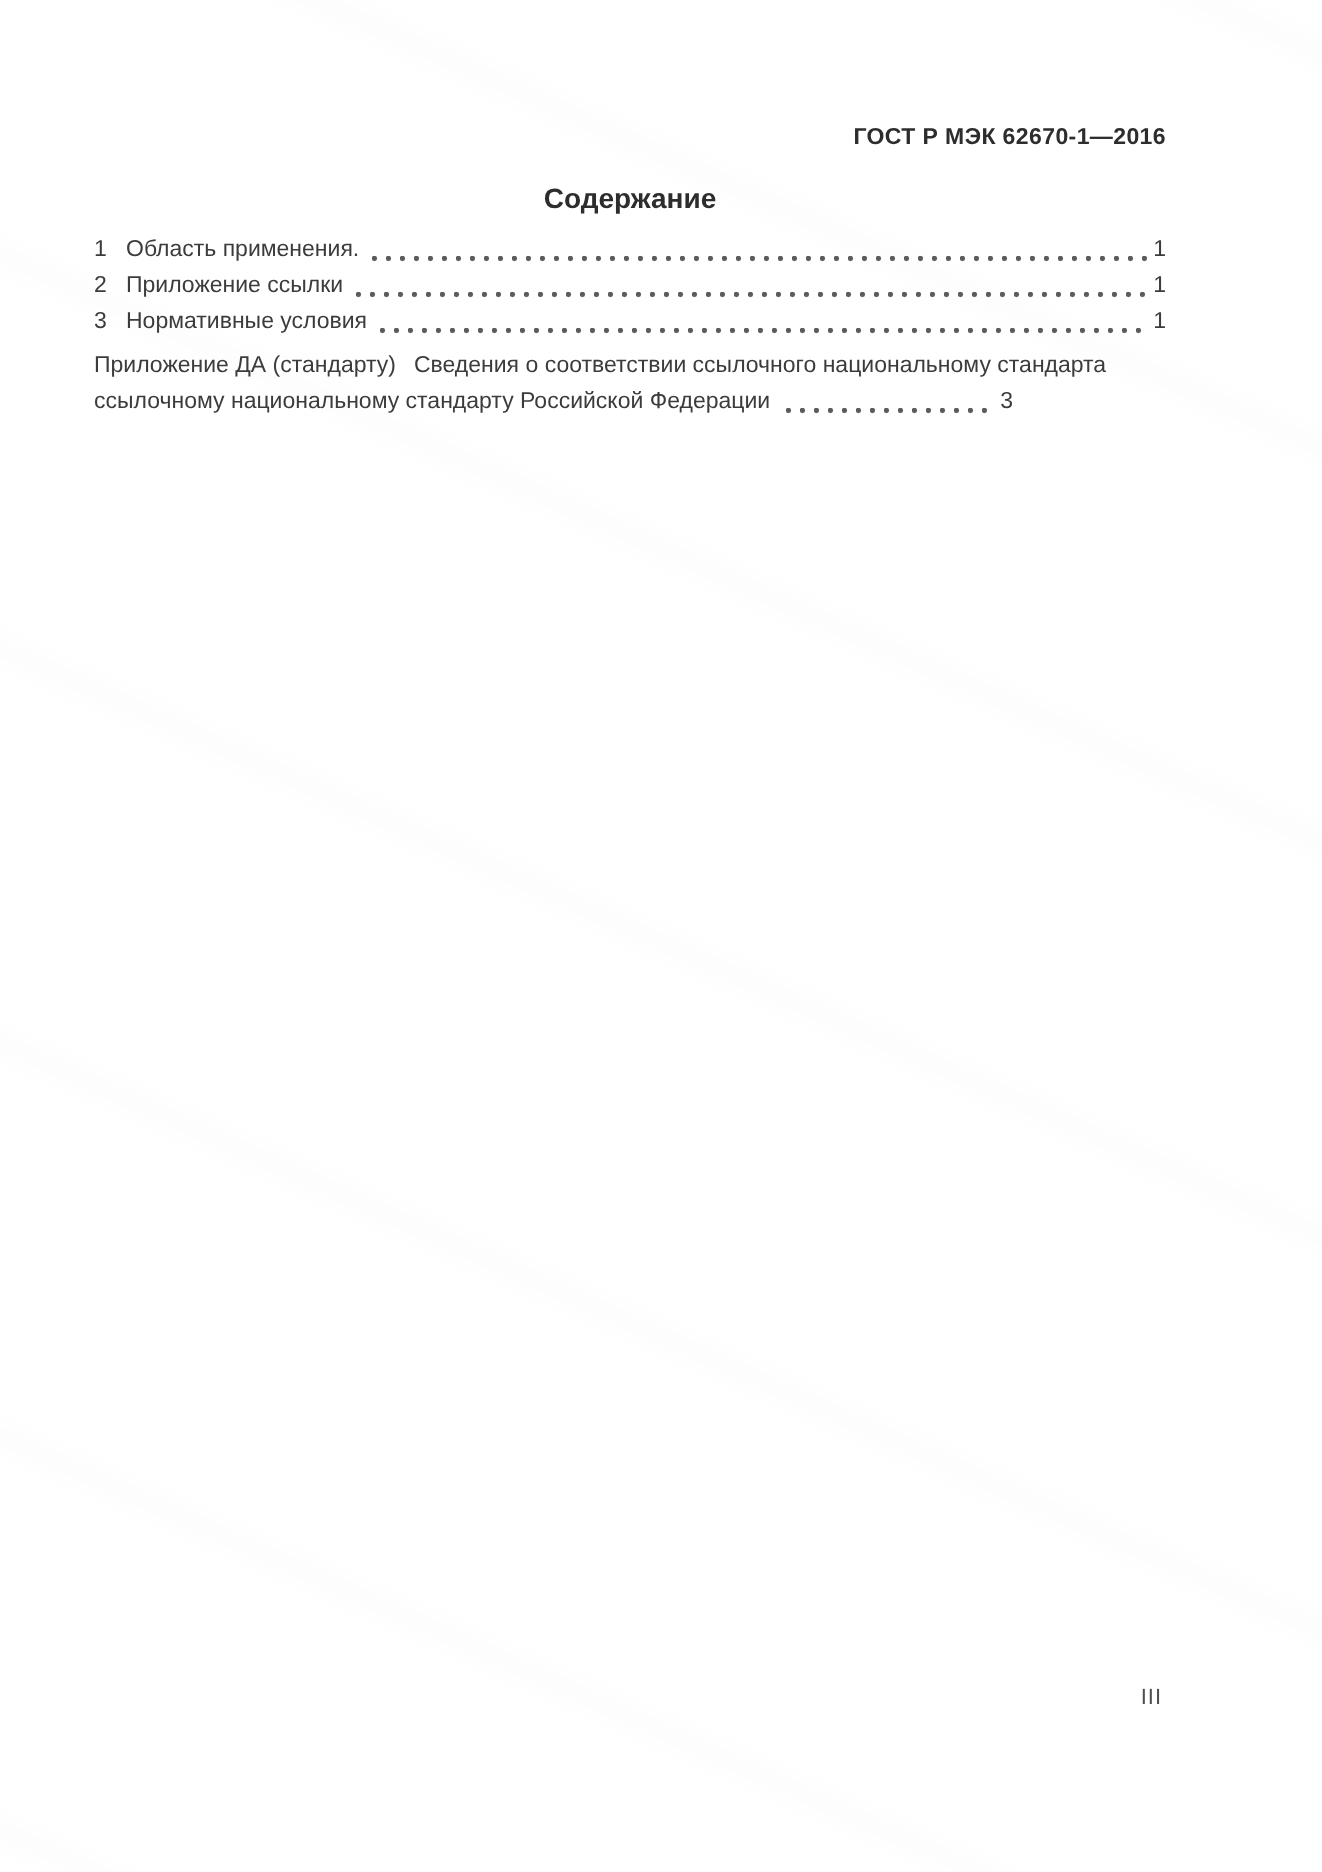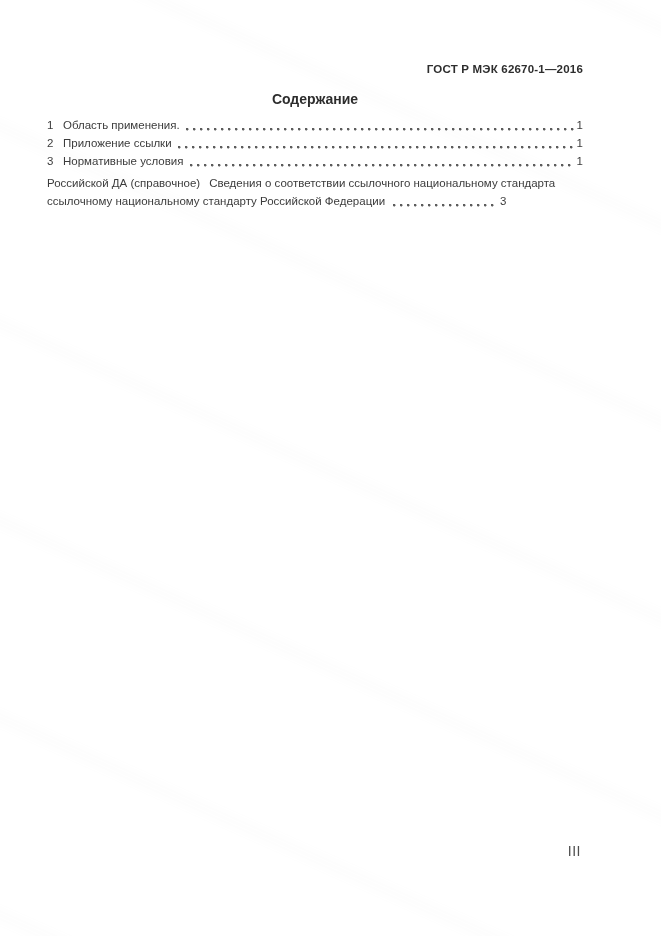--- a/index.html
+++ b/index.html
@@ -99,21 +99,21 @@
   }
   .leader-fixed {
     flex: none;
     width: 104px;
     margin: 0 3px 0 8px;
   }
   .folio {
     position: absolute;
     top: 843px;
     right: 80px;
-    font-size: 14px;
+    font-size: 11px;
     color: #4e4e4e;
     letter-spacing: 0.5px;
   }
 </style>
 </head>
 <body>
 
 <div class="page">
 
   <div class="watermark"></div>
@@ -140,21 +140,21 @@
 
     <div class="toc-row">
       <span class="toc-num">3</span>
       <span class="toc-label">Нормативные условия</span>
       <span class="leader"></span>
       <span class="toc-page">1</span>
     </div>
 
     <div class="appendix">
       <div class="appendix-line1">
-        <span>Российской ДА (справочное)</span><span class="appendix-gap"></span><span>Сведения о соответствии ссылочного национальному стандарта</span>
+        <span>Приложение ДА (стандарту)</span><span class="appendix-gap"></span><span>Сведения о соответствии ссылочного национальному стандарта</span>
       </div>
       <div class="appendix-line2">
         <span>ссылочному национальному стандарту Российской Федерации</span>
         <span class="leader leader-fixed"></span>
         <span>3</span>
       </div>
     </div>
 
   </div>
 

